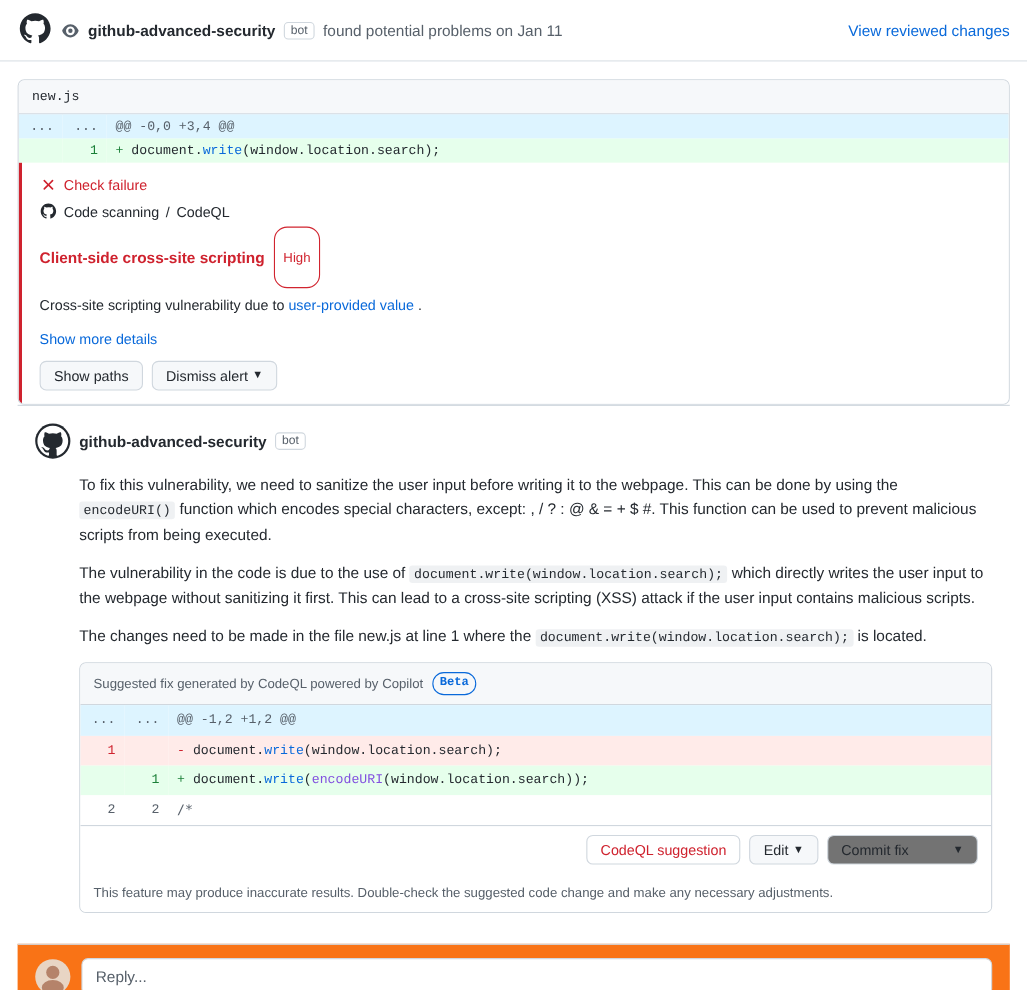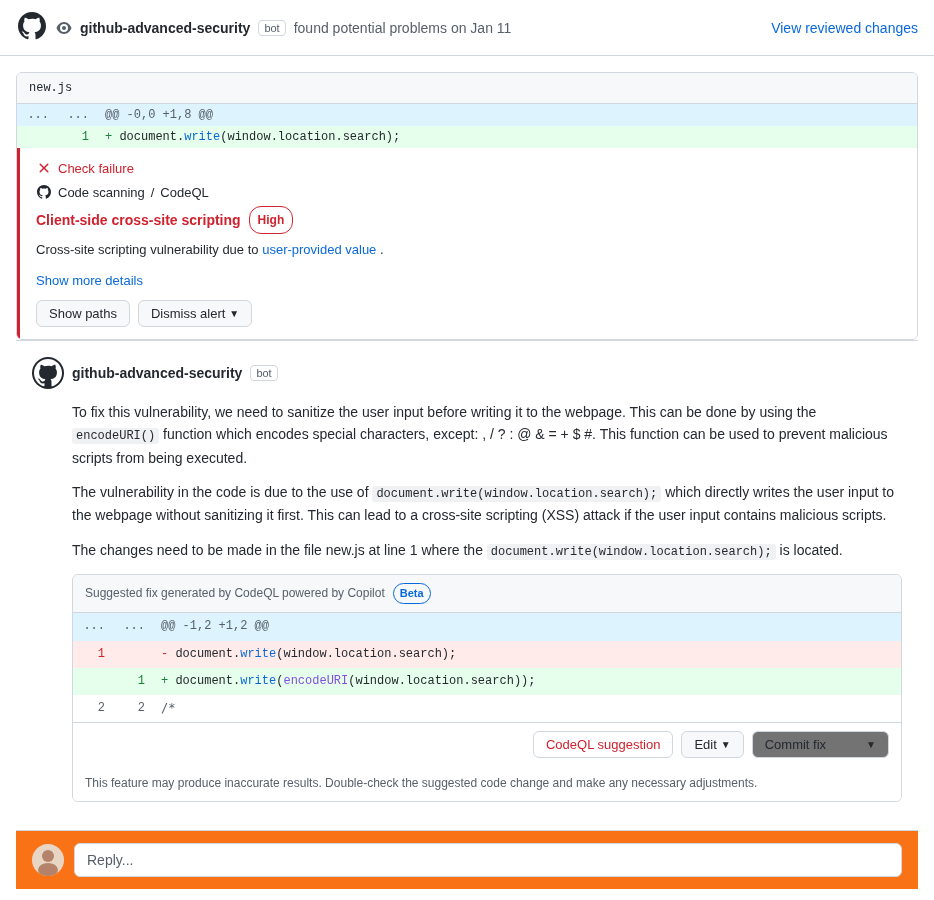--- a/index.html
+++ b/index.html
@@ -136,24 +136,24 @@
       gap: 8px;
       margin-bottom: 8px;
     }
     .vuln-title {
       color: #cf222e;
       font-weight: 600;
       font-size: 14px;
     }
     .severity-badge {
       display: inline-block;
-      padding: 6px 8px;
+      padding: 20px 8px;
       border-radius: 12px;
       font-size: 12px;
-      font-weight: 700;
+      font-weight: 400;
       border: 1px solid #d1242f;
       color: #d1242f;
     }
     .vuln-description {
       font-size: 13px;
       color: #24292f;
       margin-bottom: 16px;
     }
     .vuln-link {
       color: #0969da;
@@ -247,20 +247,21 @@
       gap: 8px;
     }
     .beta-badge {
       display: inline-block;
       padding: 1px 6px;
       font-size: 11px;
       font-weight: 600;
       border: 1px solid #0969da;
       color: #0969da;
       border-radius: 12px;
+      font-family: Liberation Mono, monospace;
     }
     .diff-remove-row td {
       background: #ffebe9;
     }
     .diff-remove-row td.diff-gutter {
       color: #cf222e;
       padding: 4px 8px;
       text-align: right;
       user-select: none;
       width: 40px;
@@ -368,21 +369,21 @@
 
     <div class="file-diff">
       <div class="file-header">
         <span>new.js</span>
       </div>
       <table class="diff-table">
         <tbody>
           <tr class="diff-hunk-row">
             <td style="width:40px;text-align:right;color:#57606a;">...</td>
             <td style="width:40px;text-align:right;color:#57606a;">...</td>
-            <td style="color:#57606a;padding:4px 8px;">@@ -0,0 +1,8 @@</td>
+            <td style="color:#57606a;padding:4px 8px;">@@ -0,0 +3,4 @@</td>
           </tr>
           <tr class="diff-add-row">
             <td class="diff-gutter"></td>
             <td class="diff-gutter">1</td>
             <td class="diff-code">
               <span class="diff-code-content">
                 <span class="plus">+ </span><span>document.<span class="keyword-blue">write</span>(window.location.search);</span>
               </span>
             </td>
           </tr>

